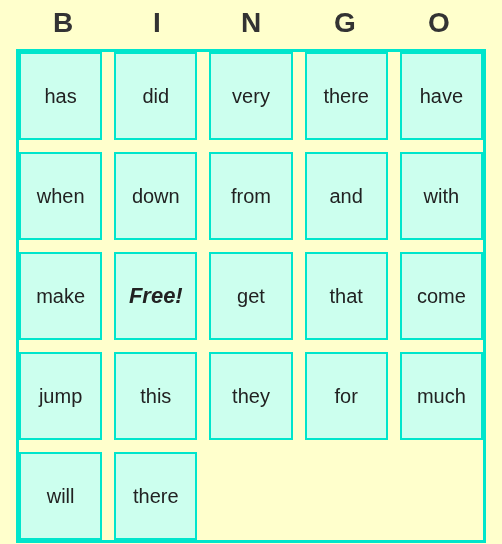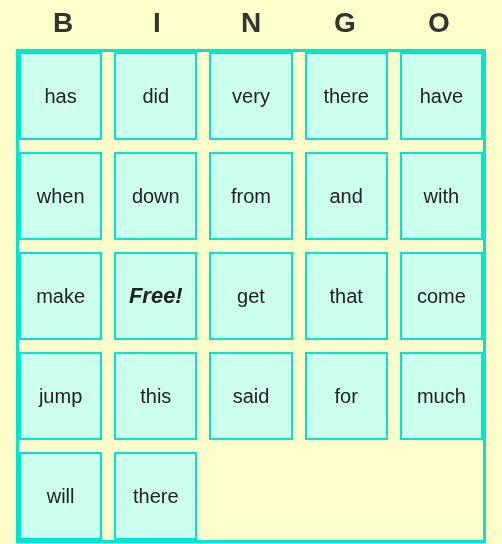--- a/index.html
+++ b/index.html
@@ -91,20 +91,20 @@
     <div class="bingo-cell">with</div>
 
     <div class="bingo-cell">make</div>
     <div class="bingo-cell free">Free!</div>
     <div class="bingo-cell">get</div>
     <div class="bingo-cell">that</div>
 
     <div class="bingo-cell">come</div>
     <div class="bingo-cell">jump</div>
     <div class="bingo-cell">this</div>
-    <div class="bingo-cell">said</div>
+    <div class="bingo-cell">they</div>
 
     <div class="bingo-cell">for</div>
     <div class="bingo-cell">much</div>
     <div class="bingo-cell">will</div>
     <div class="bingo-cell">there</div>
   </div>
 </div>
 
 </body></html>

